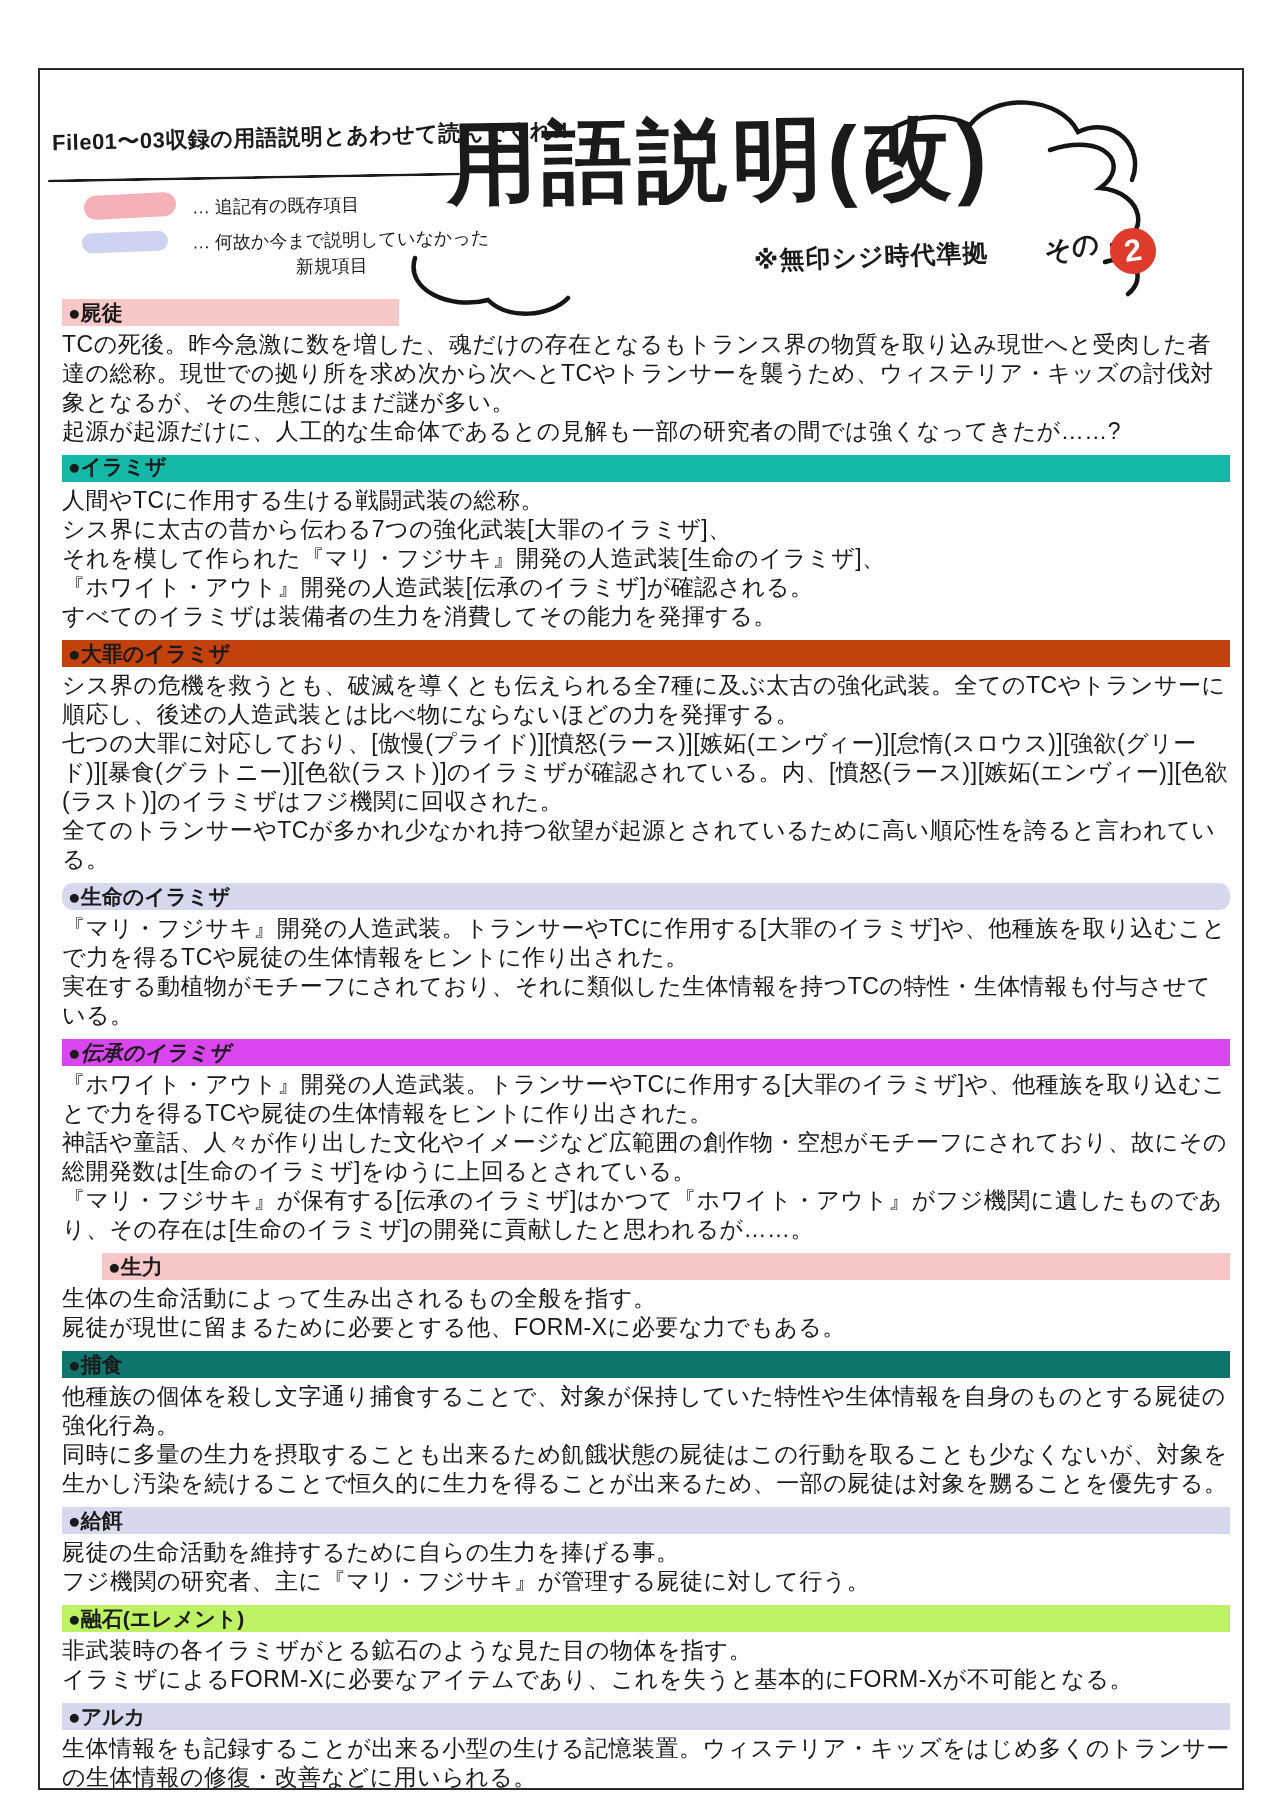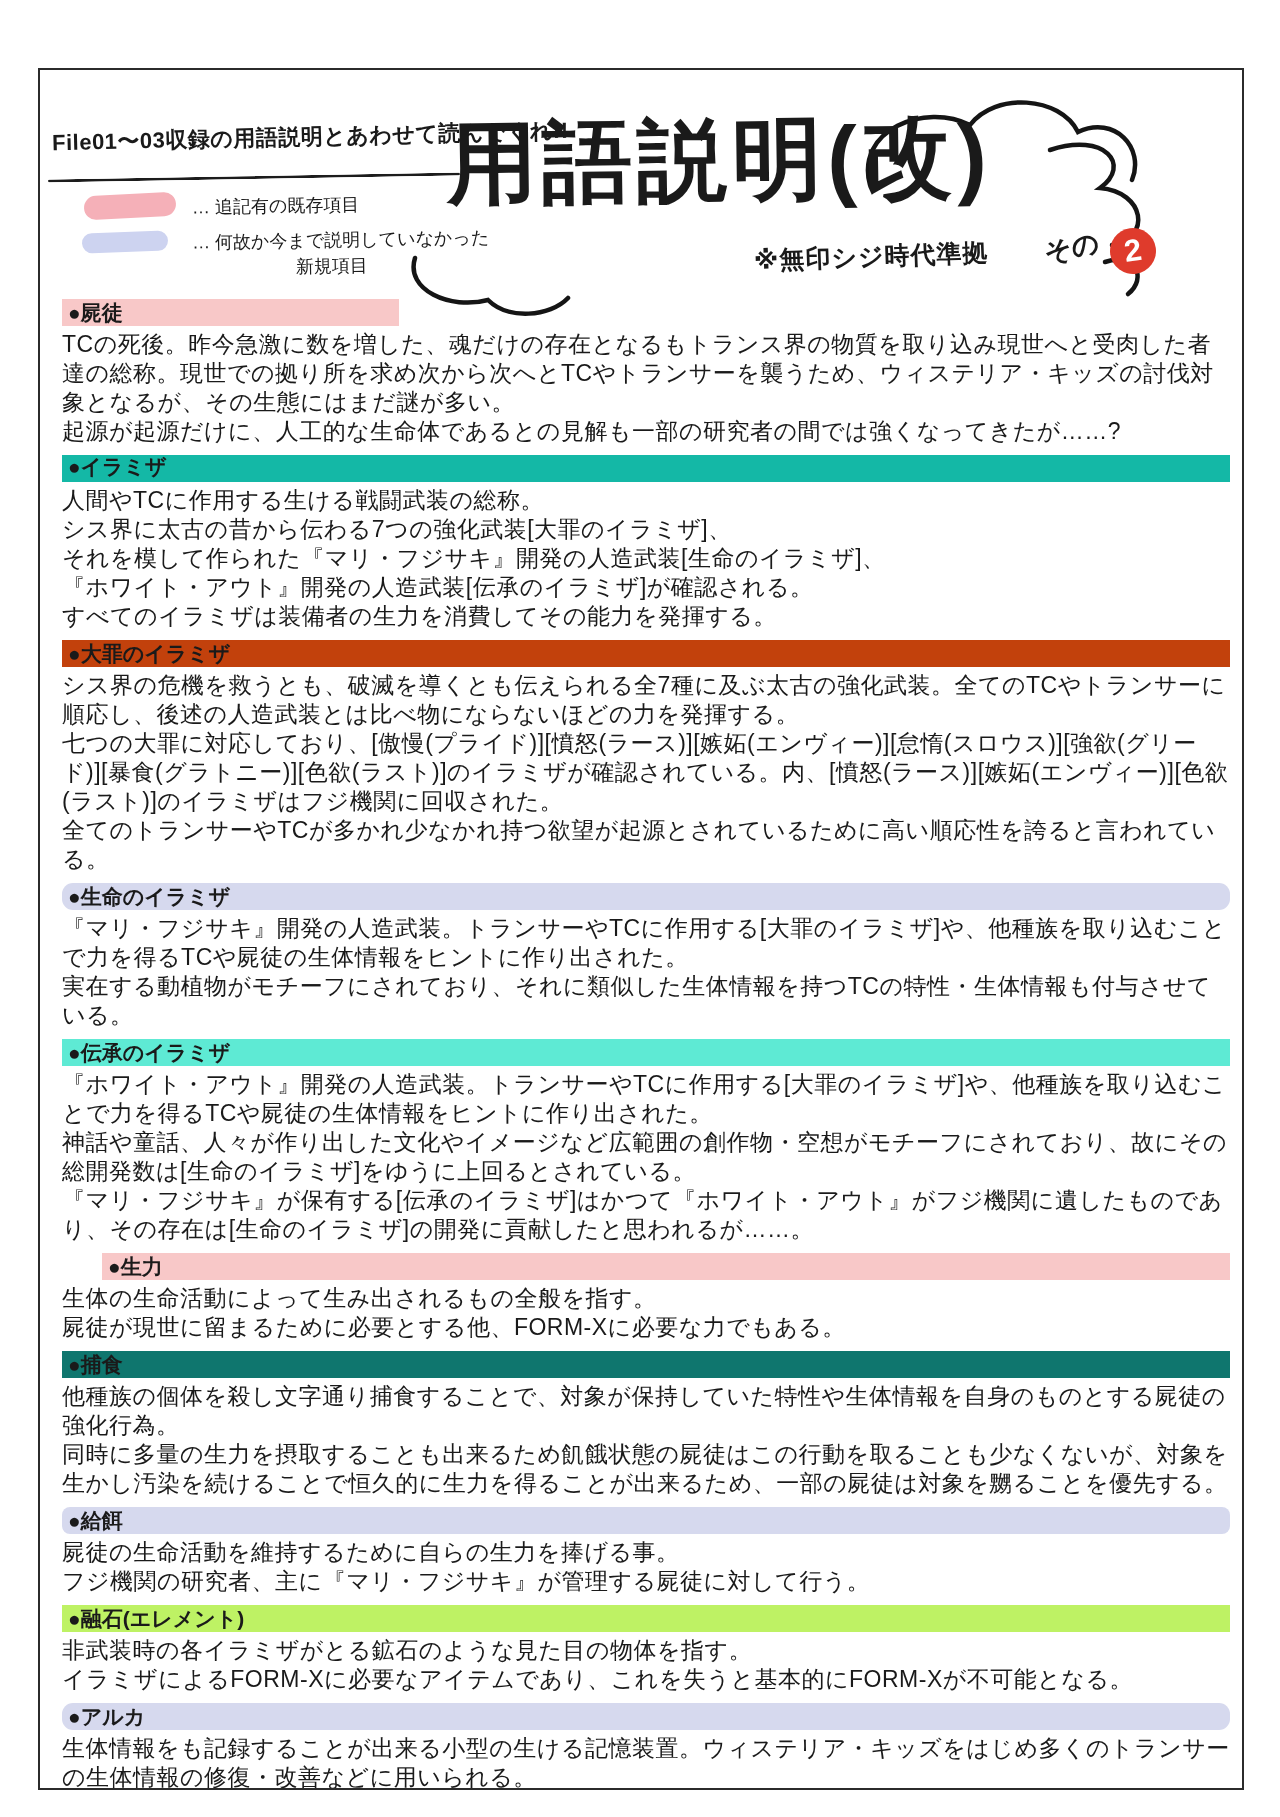--- a/index.html
+++ b/index.html
@@ -123,21 +123,21 @@
     <div class="bar" style="background-color: rgb(214, 217, 238); border-radius: 11px;">
       <span class="term">●生命のイラミザ</span>
     </div>
     <div class="body">
           <div class="para">『マリ・フジサキ』開発の人造武装。トランサーやTCに作用する[大罪のイラミザ]や、他種族を取り込むことで力を得るTCや屍徒の生体情報をヒントに作り出された。</div>
           <div class="para">実在する動植物がモチーフにされており、それに類似した生体情報を持つTCの特性・生体情報も付与させている。</div>
         </div>
   </div>
 
   <div class="sec">
-    <div class="bar" style="background-color: #5eead4;">
+    <div class="bar" style="background-color: #d946ef; font-style: italic;">
       <span class="term">●伝承のイラミザ</span>
     </div>
     <div class="body">
           <div class="para">『ホワイト・アウト』開発の人造武装。トランサーやTCに作用する[大罪のイラミザ]や、他種族を取り込むことで力を得るTCや屍徒の生体情報をヒントに作り出された。</div>
           <div class="para">神話や童話、人々が作り出した文化やイメージなど広範囲の創作物・空想がモチーフにされており、故にその総開発数は[生命のイラミザ]をゆうに上回るとされている。</div>
           <div class="para">『マリ・フジサキ』が保有する[伝承のイラミザ]はかつて『ホワイト・アウト』がフジ機関に遺したものであり、その存在は[生命のイラミザ]の開発に貢献したと思われるが……。</div>
         </div>
   </div>
 
   <div class="sec">
@@ -154,41 +154,41 @@
     <div class="bar" style="background-color: #0f766e;">
       <span class="term">●捕食</span>
     </div>
     <div class="body">
           <div class="para">他種族の個体を殺し文字通り捕食することで、対象が保持していた特性や生体情報を自身のものとする屍徒の強化行為。</div>
           <div class="para">同時に多量の生力を摂取することも出来るため飢餓状態の屍徒はこの行動を取ることも少なくないが、対象を生かし汚染を続けることで恒久的に生力を得ることが出来るため、一部の屍徒は対象を嬲ることを優先する。</div>
         </div>
   </div>
 
   <div class="sec">
-    <div class="bar" style="background-color: rgb(214, 217, 238); border-radius: 8px;">
+    <div class="bar" style="background-color: rgb(214, 217, 238);">
       <span class="term">●給餌</span>
     </div>
     <div class="body">
           <div class="para">屍徒の生命活動を維持するために自らの生力を捧げる事。</div>
           <div class="para">フジ機関の研究者、主に『マリ・フジサキ』が管理する屍徒に対して行う。</div>
         </div>
   </div>
 
   <div class="sec">
     <div class="bar" style="background-color: #bef264;">
       <span class="term">●融石(エレメント)</span>
     </div>
     <div class="body">
           <div class="para">非武装時の各イラミザがとる鉱石のような見た目の物体を指す。</div>
           <div class="para">イラミザによるFORM-Xに必要なアイテムであり、これを失うと基本的にFORM-Xが不可能となる。</div>
         </div>
   </div>
 
   <div class="sec">
-    <div class="bar" style="background-color: rgb(214, 217, 238); border-radius: 11px;">
+    <div class="bar" style="background-color: rgb(214, 217, 238);">
       <span class="term">●アルカ</span>
     </div>
     <div class="body">
           <div class="para">生体情報をも記録することが出来る小型の生ける記憶装置。ウィステリア・キッズをはじめ多くのトランサーの生体情報の修復・改善などに用いられる。</div>
         </div>
   </div>
 </div>
 </div>
 
 </body></html>

